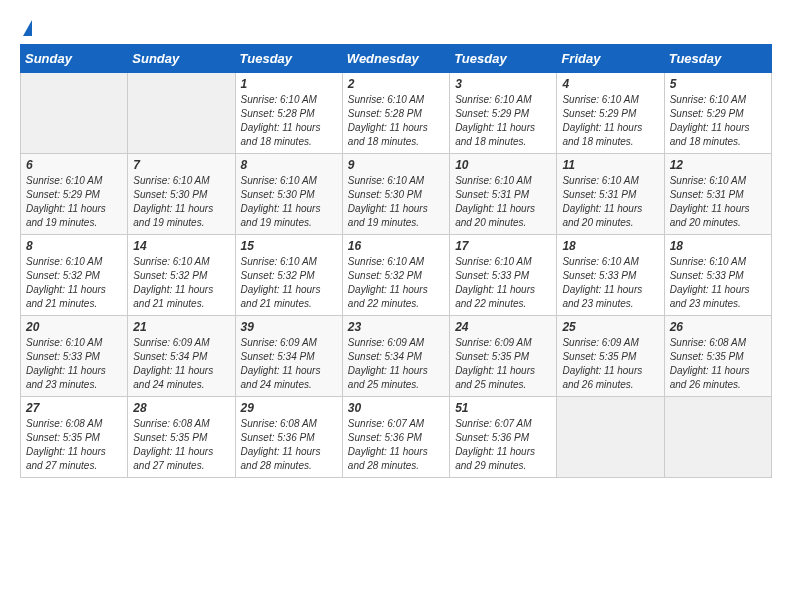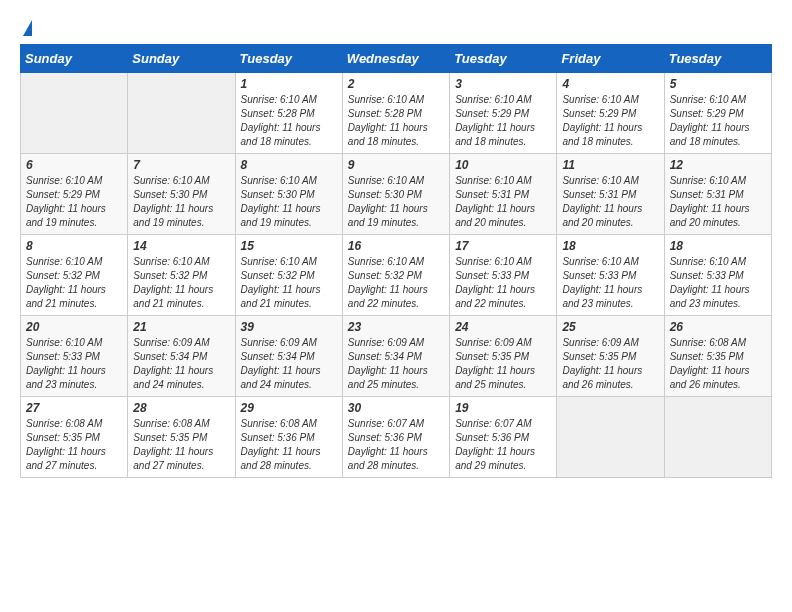--- a/index.html
+++ b/index.html
@@ -293,21 +293,21 @@
 Sunset: 5:36 PM
 Daylight: 11 hours and 28 minutes.</div>
         </td>
         <td>
           <span class="day-number">30</span>
           <div class="day-info" style="white-space: pre-line;">Sunrise: 6:07 AM
 Sunset: 5:36 PM
 Daylight: 11 hours and 28 minutes.</div>
         </td>
         <td>
-          <span class="day-number">19</span>
+          <span class="day-number">51</span>
           <div class="day-info" style="white-space: pre-line;">Sunrise: 6:07 AM
 Sunset: 5:36 PM
 Daylight: 11 hours and 29 minutes.</div>
         </td>
         <td class="empty-cell"></td>
         <td class="empty-cell"></td>
       </tr>
     </tbody>
 </table>
 

